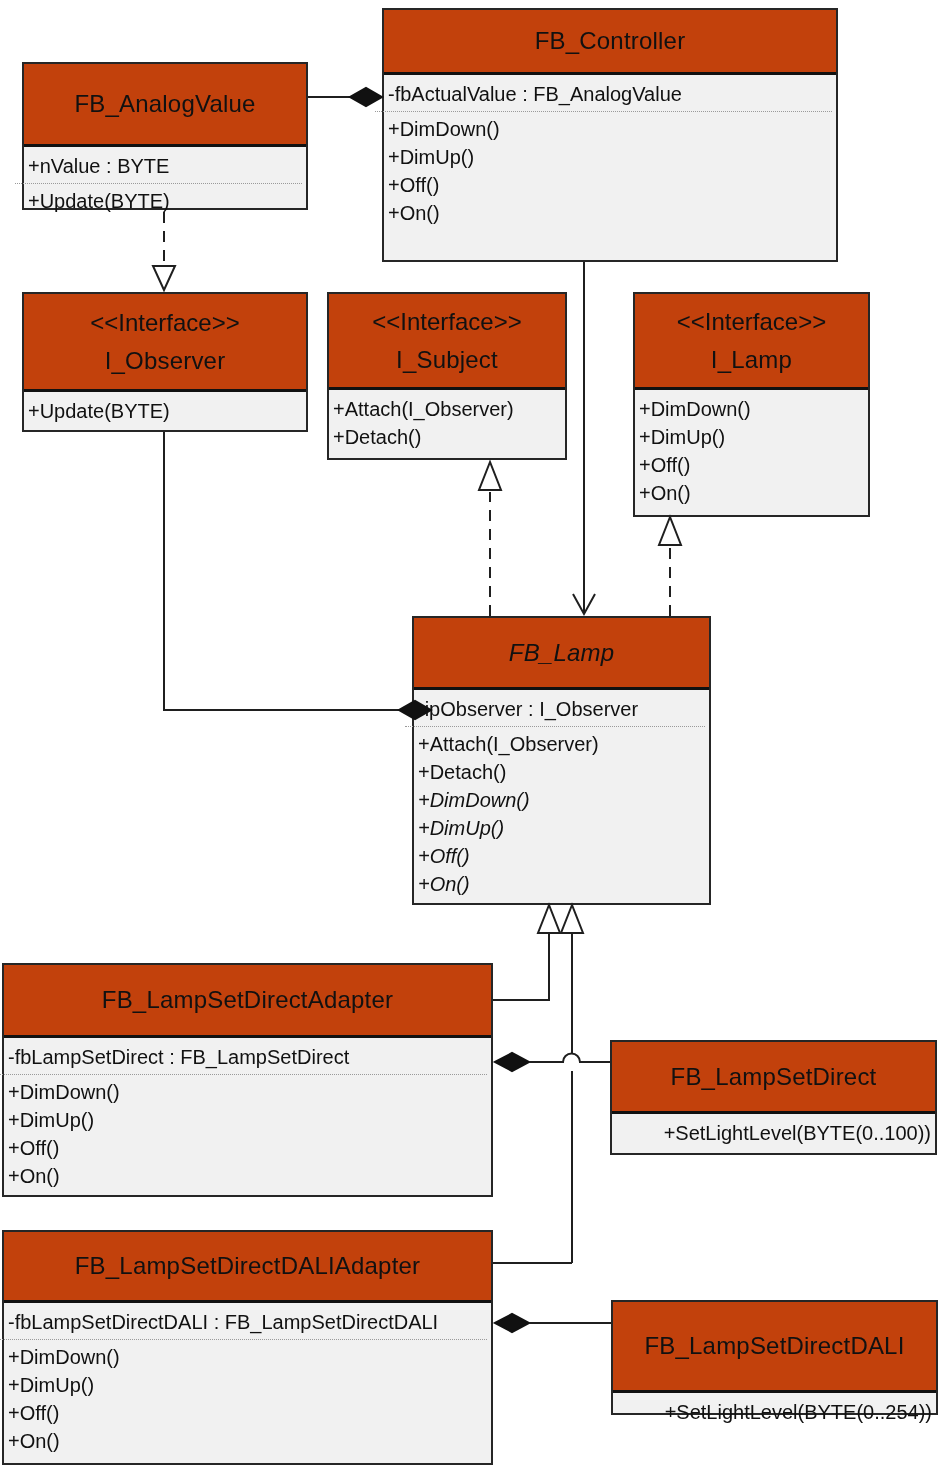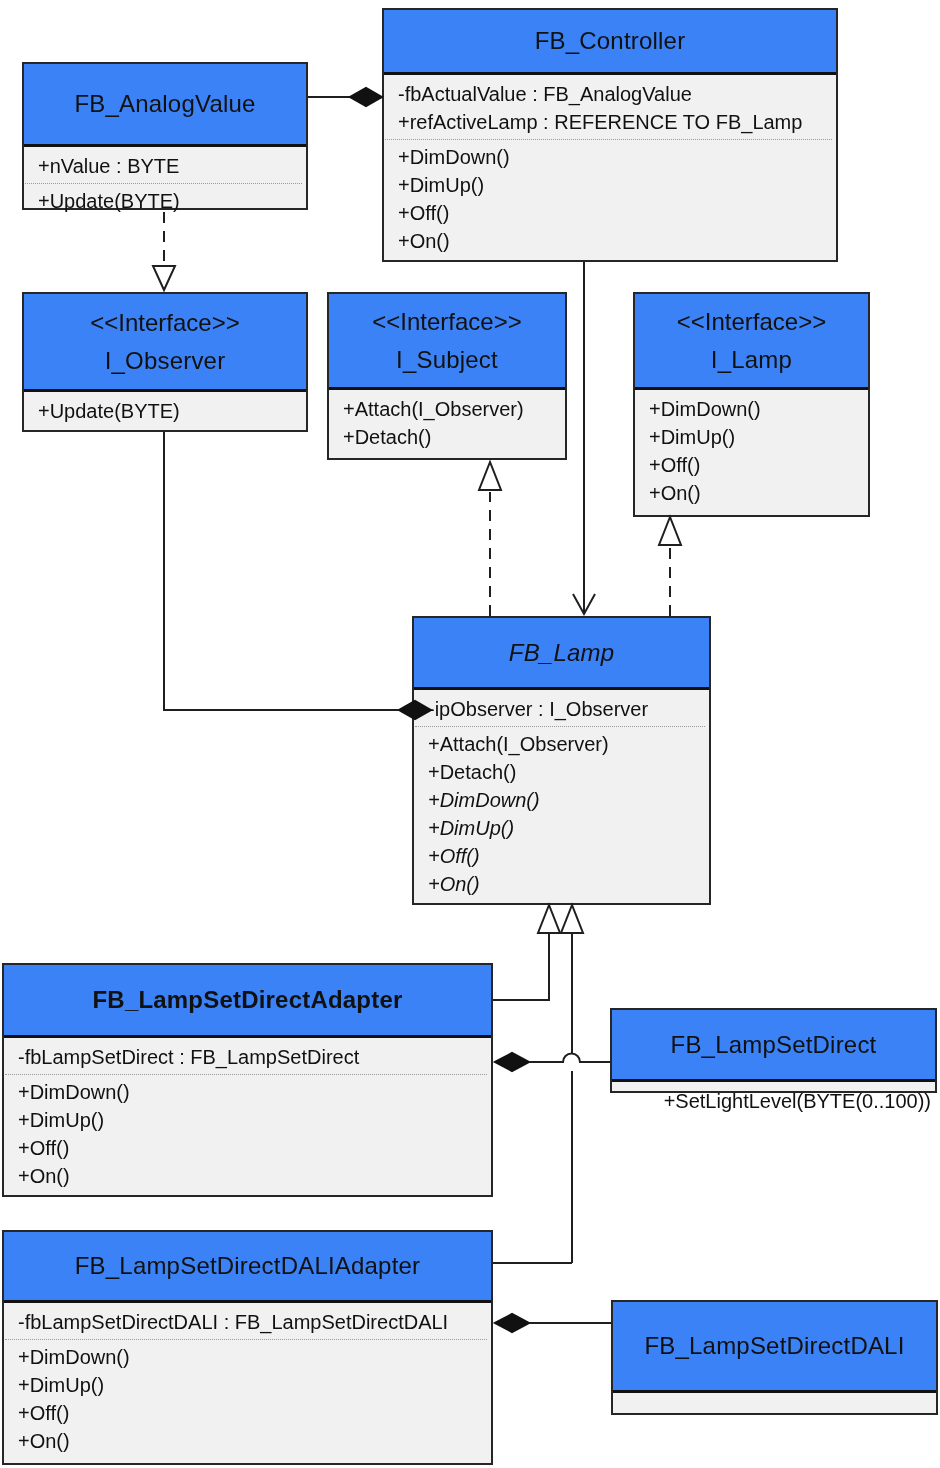--- a/index.html
+++ b/index.html
@@ -1,28 +1,28 @@
 <!DOCTYPE html>
 <html><head>
 <meta charset="utf-8">
 <style>
   * { margin:0; padding:0; box-sizing:border-box; }
   html,body { background:#ffffff; }
   body { font-family:"Liberation Sans", sans-serif; color:#111111; }
   .canvas { position:relative; width:940px; height:1468px; background:#ffffff; overflow:hidden; }
 
   .uml-class { position:absolute; border:2px solid #262626; background:#f1f1f1; }
-  .title { background:#3b82f6; border-bottom:3px solid #111111;
+  .title { background:#c2410c; border-bottom:3px solid #111111;
            display:flex; flex-direction:column; align-items:center; justify-content:center;
            text-align:center; gap:10px; }
   .title .name   { font-size:24px; letter-spacing:0.2px; white-space:nowrap; }
   .title .stereo { font-size:24px; white-space:nowrap; }
   .abstract .title .name { font-style:italic; }
 
-  .body { padding:5px 4px 0 14px; font-size:20px; }
+  .body { padding:5px 4px 0 4px; font-size:20px; }
   .line { line-height:28px; white-space:nowrap; }
   .it   { font-style:italic; }
   .dotsep { border-top:1px dotted #9a9a9a; margin:3px 0 3px -13px; }
   .centerbody .body { padding-left:0; text-align:right; }
 
   svg.rel-layer { position:absolute; left:0; top:0; pointer-events:none; }
   .rel-line  { stroke:#1f1f1f; stroke-width:2; fill:none; }
   .rel-dash  { stroke:#1f1f1f; stroke-width:2; fill:none; stroke-dasharray:11 8; }
   .tri-hollow{ stroke:#1f1f1f; stroke-width:2; fill:#ffffff; }
   .dia-solid { stroke:#111111; stroke-width:2; fill:#111111; }
@@ -42,21 +42,20 @@
       <div class="line">+Update(BYTE)</div>
     </div>
   </div>
 
   <div class="uml-class" style="left:382px; top:8px; width:456px; height:254px;">
     <div class="title" style="height:65px;">
       <div class="name">FB_Controller</div>
     </div>
     <div class="body">
       <div class="line">-fbActualValue : FB_AnalogValue</div>
-      <div class="line">+refActiveLamp : REFERENCE TO FB_Lamp</div>
       <div class="dotsep"></div>
       <div class="line">+DimDown()</div>
       <div class="line">+DimUp()</div>
       <div class="line">+Off()</div>
       <div class="line">+On()</div>
     </div>
   </div>
 
   <div class="uml-class" style="left:22px; top:292px; width:286px; height:140px;">
     <div class="title" style="height:98px;">
@@ -102,34 +101,34 @@
       <div class="line">+Attach(I_Observer)</div>
       <div class="line">+Detach()</div>
       <div class="line it">+DimDown()</div>
       <div class="line it">+DimUp()</div>
       <div class="line it">+Off()</div>
       <div class="line it">+On()</div>
     </div>
   </div>
 
   <div class="uml-class" style="left:2px; top:963px; width:491px; height:234px;">
-    <div class="title" style="height:73px;font-weight:bold;">
+    <div class="title" style="height:73px;">
       <div class="name">FB_LampSetDirectAdapter</div>
     </div>
     <div class="body">
       <div class="line">-fbLampSetDirect : FB_LampSetDirect</div>
       <div class="dotsep"></div>
       <div class="line">+DimDown()</div>
       <div class="line">+DimUp()</div>
       <div class="line">+Off()</div>
       <div class="line">+On()</div>
     </div>
   </div>
 
-  <div class="uml-class centerbody" style="left:610px; top:1008px; width:327px; height:85px;">
+  <div class="uml-class centerbody" style="left:610px; top:1040px; width:327px; height:115px;">
     <div class="title" style="height:72px;">
       <div class="name">FB_LampSetDirect</div>
     </div>
     <div class="body">
       <div class="line">+SetLightLevel(BYTE(0..100))</div>
     </div>
   </div>
 
   <div class="uml-class" style="left:2px; top:1230px; width:491px; height:235px;">
     <div class="title" style="height:71px;">
@@ -141,20 +140,23 @@
       <div class="line">+DimDown()</div>
       <div class="line">+DimUp()</div>
       <div class="line">+Off()</div>
       <div class="line">+On()</div>
     </div>
   </div>
 
   <div class="uml-class centerbody" style="left:611px; top:1300px; width:327px; height:115px;">
     <div class="title" style="height:91px;">
       <div class="name">FB_LampSetDirectDALI</div>
+    </div>
+    <div class="body">
+      <div class="line">+SetLightLevel(BYTE(0..254))</div>
     </div>
   </div>
 
   <svg class="rel-layer" width="940" height="1468" viewBox="0 0 940 1468">
 
     <g>
       <line class="rel-line" x1="308" y1="97" x2="352" y2="97"></line>
       <polygon class="dia-solid" points="382,97 366,88 350,97 366,106"></polygon>
     </g>
 

